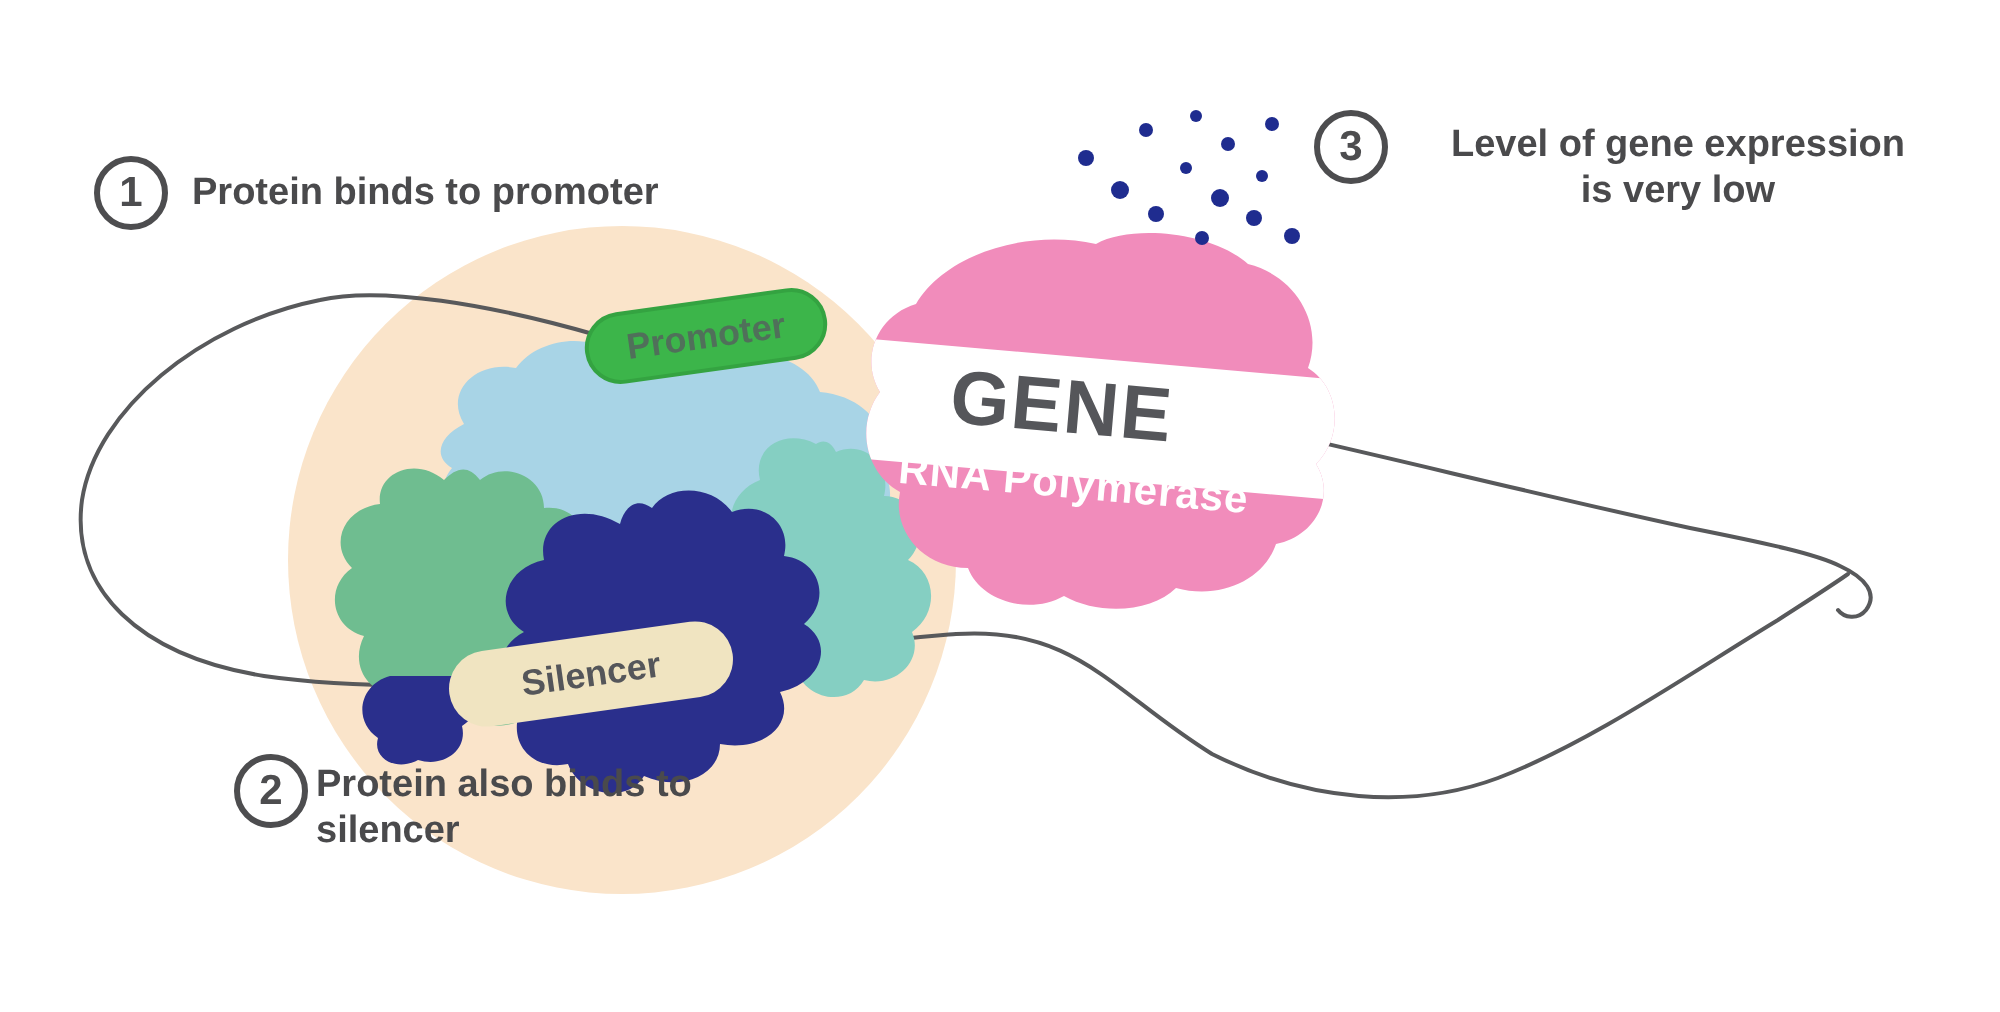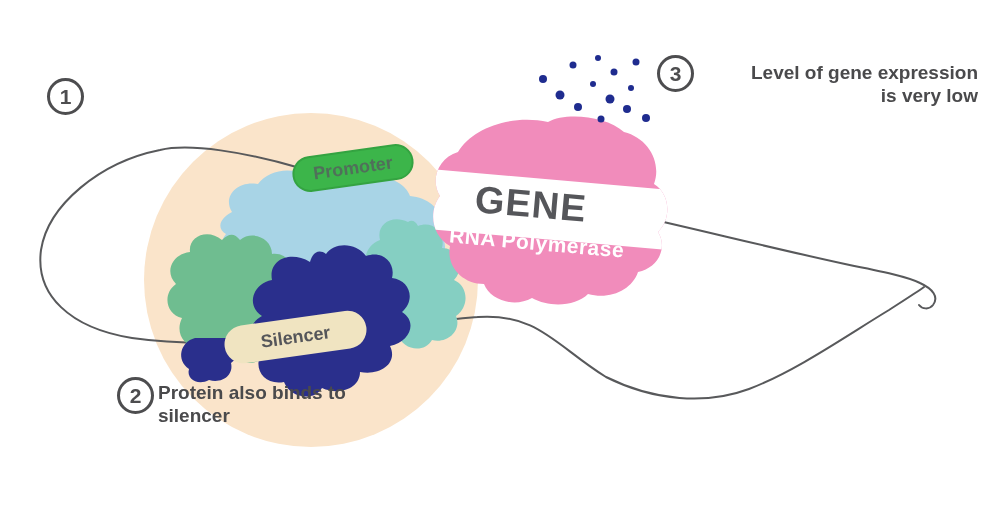--- a/index.html
+++ b/index.html
@@ -16,21 +16,21 @@
   }
   .step-text {
     position:absolute; font-weight:700; font-size:19px; color:#4A4A4C;
     line-height:23px; white-space:pre-line;
   }
   #step1-circle { left:47px; top:78px; }
   #step1-text   { left:96px;  top:85px;  white-space:nowrap; }
   #step2-circle { left:117px; top:377px; }
   #step2-text   { left:158px; top:381px; width:235px; text-align:left; }
   #step3-circle { left:657px; top:55px; }
-  #step3-text   { left:700px; top:61px;  width:278px; text-align:right; }
+  #step3-text   { left:700px; top:61px;  width:278px; text-align:center; }
 
   .pill {
     position:absolute; display:flex; align-items:center; justify-content:center;
     font-weight:700; font-size:18px;
   }
   #promoter-pill {
     left:292px; top:150px; width:122px; height:36px;
     background:#3CB54A; border:2px solid #34A341; border-radius:18px;
     transform:rotate(-8deg); color:#50705A;
   }
@@ -97,20 +97,21 @@
         <circle cx="627" cy="109" r="4" fill="#1F2C8F"></circle>
         <circle cx="631" cy="88" r="3" fill="#1F2C8F"></circle>
         <circle cx="636" cy="62" r="3.5" fill="#1F2C8F"></circle>
         <circle cx="646" cy="118" r="4" fill="#1F2C8F"></circle>
       </g>
   </svg>
 
   <div class="step-circle" id="step1-circle">
     <span>1</span>
   </div>
+  <div class="step-text" id="step1-text">Protein binds to promoter</div>
 
   <div class="step-circle" id="step2-circle">
     <span>2</span>
   </div>
   <div class="step-text" id="step2-text">Protein also binds to
 silencer</div>
 
   <div class="step-circle" id="step3-circle">
     <span>3</span>
   </div>

